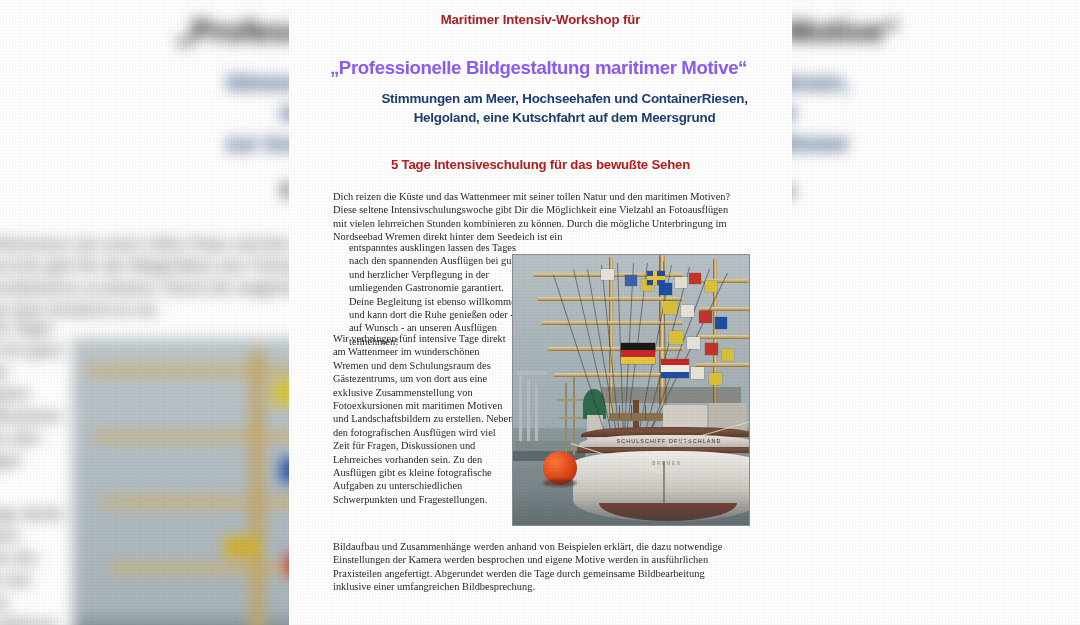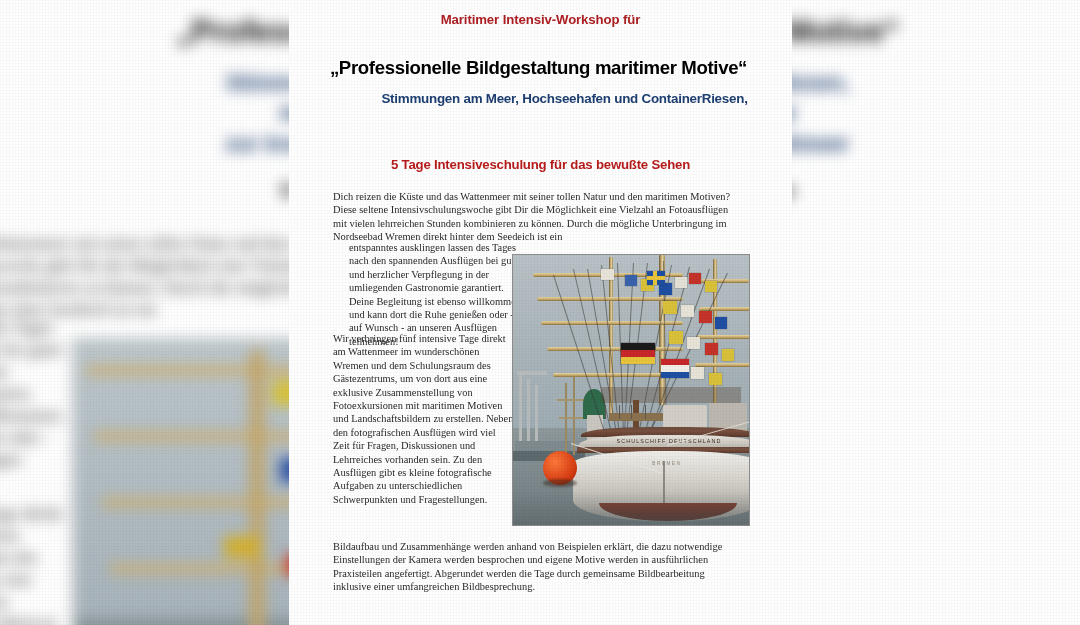--- a/index.html
+++ b/index.html
@@ -69,21 +69,21 @@
     line-height: 17px;
     letter-spacing: -0.1px;
   }
   .kicker .l2 { display: block; }
 
   .main-title {
     position: absolute;
     left: 0; right: 4px;
     top: 56px;
     text-align: center;
-    color: #000000;
+    color: #8b5cf6;
     font-family: "Liberation Sans", "DejaVu Sans", sans-serif;
     font-weight: bold;
     font-size: 18.6px;
     line-height: 24px;
     letter-spacing: -0.35px;
   }
 
   .subtitle {
     position: absolute;
     left: 0; right: 0;
@@ -278,20 +278,21 @@
   <div id="page">
 
     <div class="kicker">
       <span class="l1">Maritimer Intensiv-Workshop für</span>
     </div>
 
     <div class="main-title">„Professionelle Bildgestaltung maritimer Motive“</div>
 
     <div class="subtitle">
       <span>Stimmungen am Meer, Hochseehafen und ContainerRiesen,</span>
+      <span>Helgoland, eine Kutschfahrt auf dem Meersgrund</span>
     </div>
 
     <div class="tagline">5 Tage Intensiveschulung für das bewußte Sehen</div>
 
     <div class="body-copy" id="para-intro">Dich reizen die Küste und das Wattenmeer mit seiner tollen Natur und den maritimen Motiven? Diese seltene Intensivschulungswoche gibt Dir die Möglichkeit eine Vielzahl an Fotoausflügen mit vielen lehrreichen Stunden kombinieren zu können. Durch die mögliche Unterbringung im Nordseebad Wremen direkt hinter dem Seedeich ist ein</div>
 
     <div class="body-copy" id="para-intro-tail">entspanntes ausklingen lassen des Tages nach den spannenden Ausflügen bei guter und herzlicher Verpflegung in der umliegenden Gastronomie garantiert. Deine Begleitung ist ebenso willkommen und kann dort die Ruhe genießen oder - auf Wunsch -  an unseren Ausflügen teilnehmen!</div>
 
     <div class="body-copy" id="para-two">Wir verbringen fünf intensive Tage direkt am Wattenmeer im wunderschönen Wremen und dem Schulungsraum des Gästezentrums, um von dort aus eine exklusive Zusammenstellung von Fotoexkursionen mit maritimen Motiven und Landschaftsbildern zu erstellen. Neben den fotografischen Ausflügen wird viel Zeit für Fragen, Diskussionen und Lehrreiches vorhanden sein. Zu den Ausflügen gibt es kleine fotografische Aufgaben zu unterschiedlichen Schwerpunkten und Fragestellungen.</div>
 

